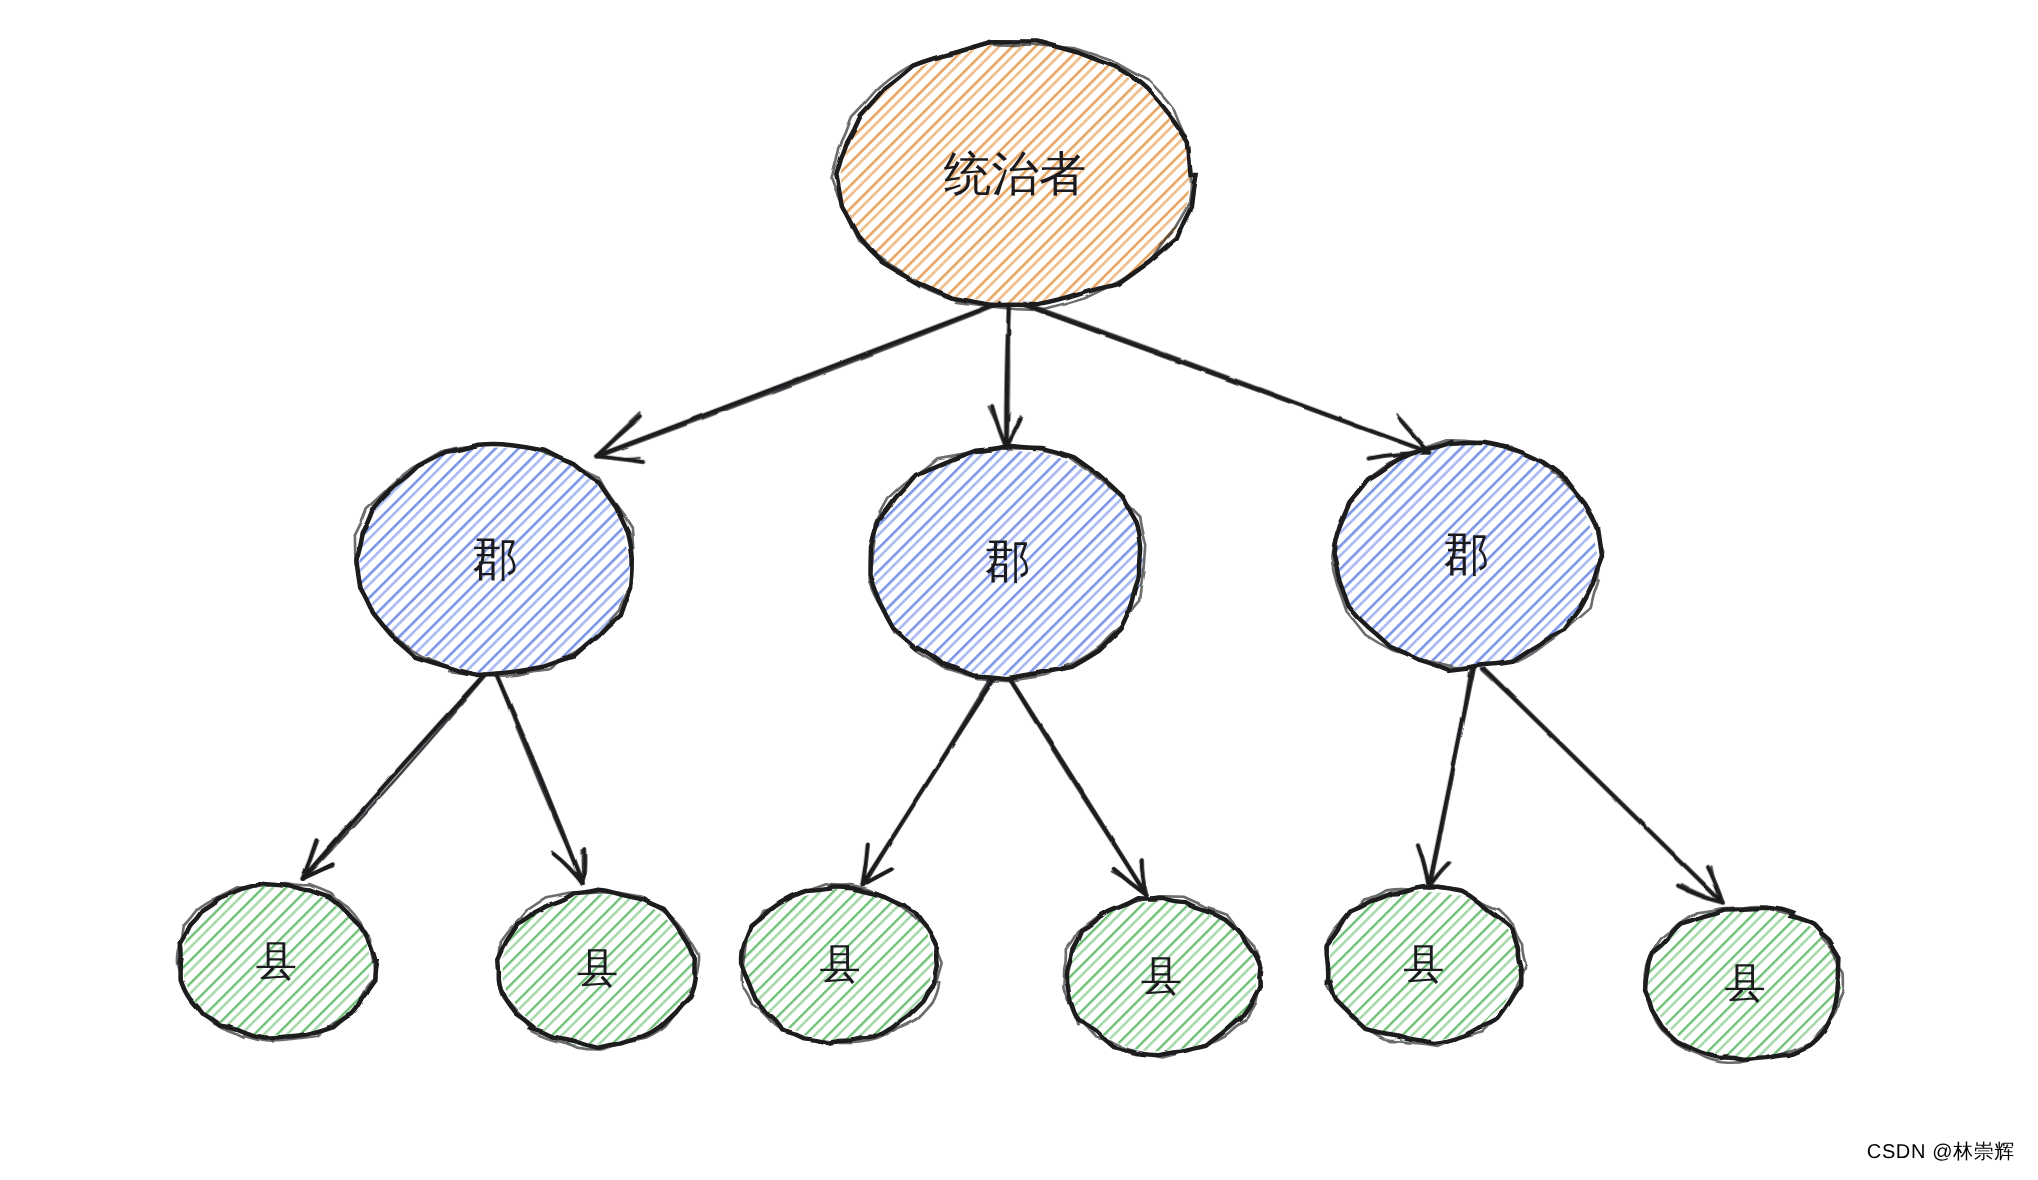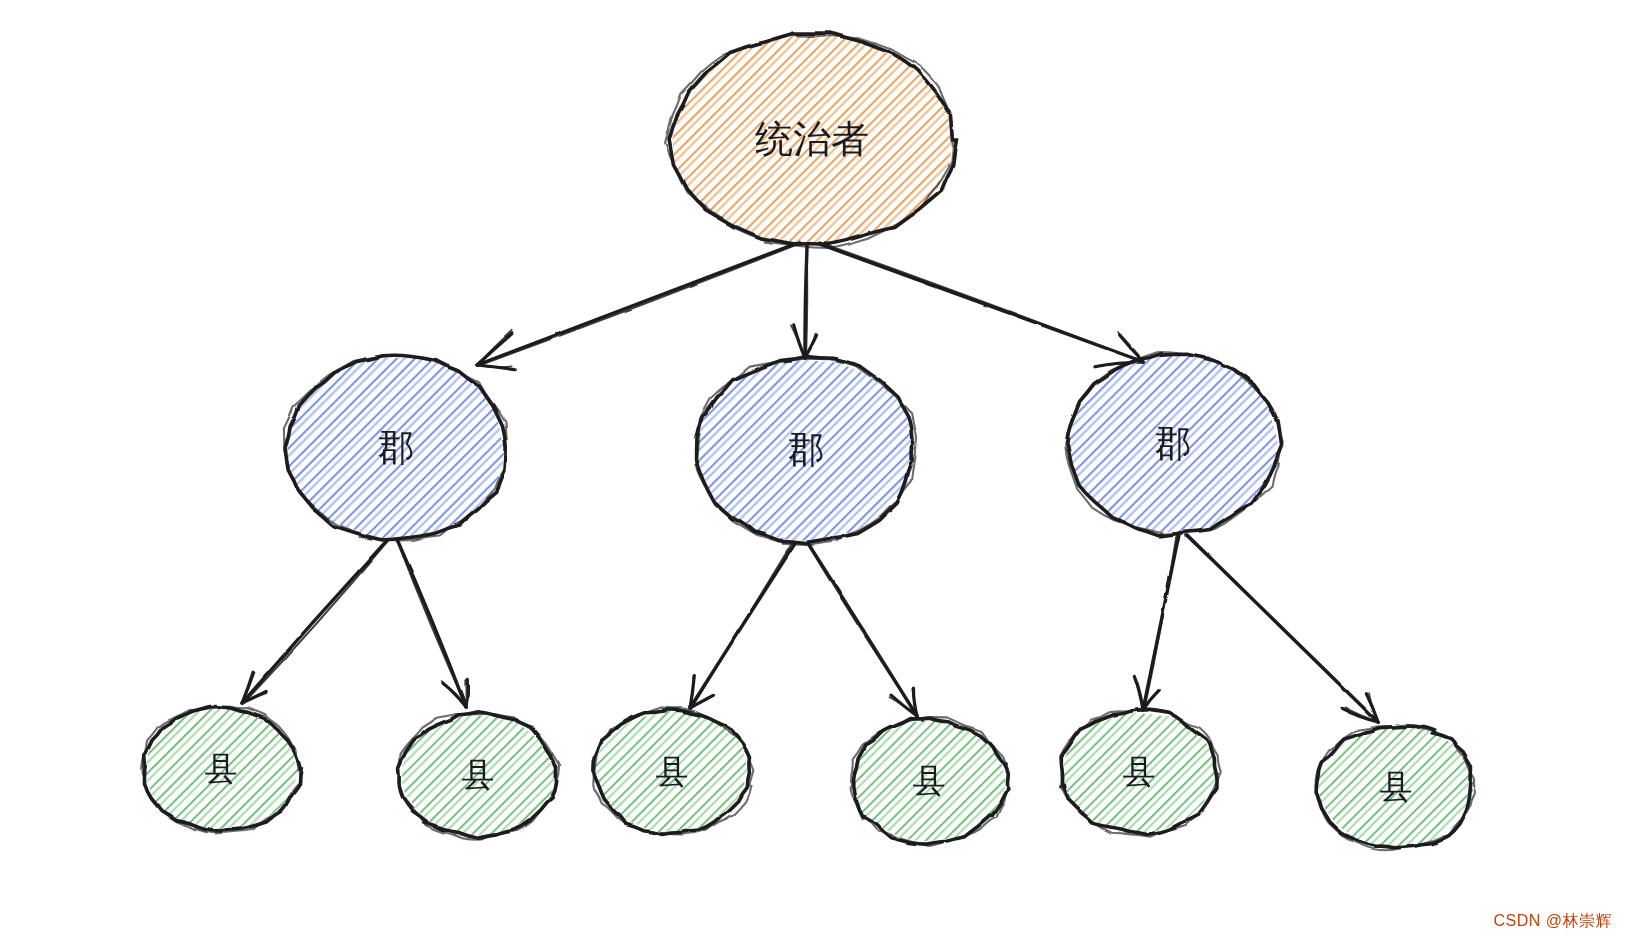--- a/index.html
+++ b/index.html
@@ -32,21 +32,21 @@
     font-weight: 500;
   }
   .label-root { font-size: 38px; }
   .label-mid  { font-size: 37px; }
   .label-leaf { font-size: 33px; }
   .watermark {
     position: absolute;
     right: 18px;
     bottom: 12px;
     font-size: 16px;
-    color: #c2410c;
+    color: #000000;
     font-family: "Liberation Sans", "DejaVu Sans", sans-serif;
     letter-spacing: 0.5px;
     user-select: none;
   }
 </style>
 </head>
 <body>
 
 <div id="canvas">
 

